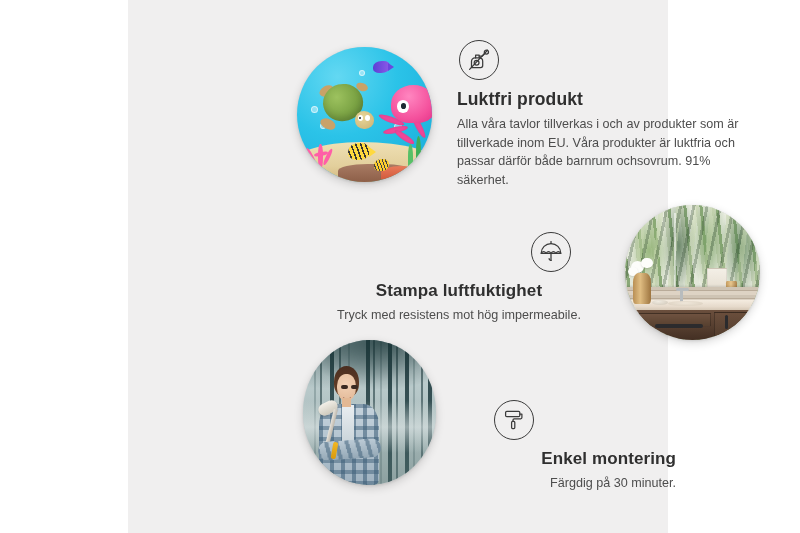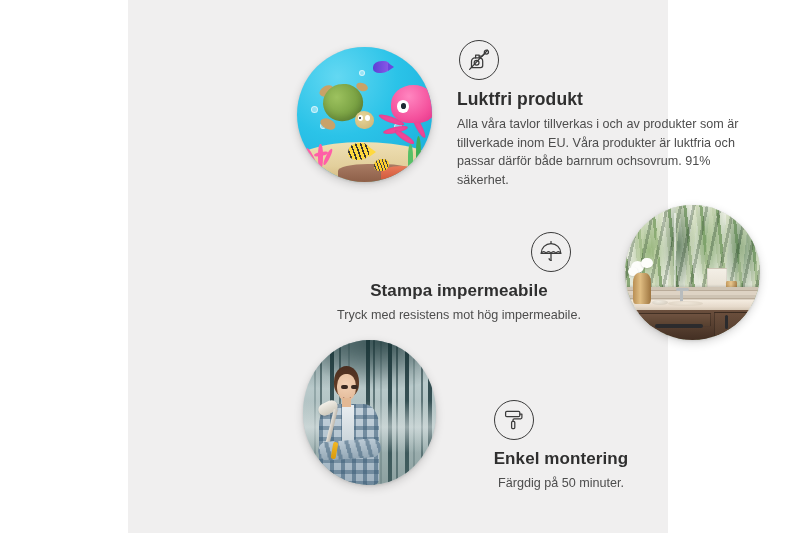--- a/index.html
+++ b/index.html
@@ -383,21 +383,21 @@
   #feature-odourless { left: 329px; top: 40px; width: 302px; }
   #feature-odourless .icon-circle { margin-left: 2px; }
 
   
   #feature-waterproof { left: 200px; top: 232px; width: 262px; text-align:center; }
   #feature-waterproof .icon-circle { margin: 0 auto 0 auto; position:relative; left:92px; }
   #feature-waterproof .feature-title { font-size:17px; }
   #feature-waterproof .feature-body { font-size:12.6px; }
 
   
-  #feature-mounting { left: 318px; top: 400px; width: 230px; text-align:center; }
+  #feature-mounting { left: 318px; top: 400px; width: 230px; text-align:right; }
   #feature-mounting .icon-circle { margin:0 auto; position:relative; left:-47px; }
   #feature-mounting .feature-title { font-size:17px; }
   #feature-mounting .feature-body { font-size:12.6px; }
 </style>
 </head>
 <body>
 
 <div id="stage">
   <div id="panel">
 
@@ -492,21 +492,21 @@
     <div class="feature" id="feature-waterproof">
       <div class="icon-circle">
         <svg width="26" height="26" viewBox="0 0 26 26" fill="none" stroke="#3b3b3b" stroke-width="1.25" stroke-linecap="round" stroke-linejoin="round">
           <path d="M3.2 14.3a9.8 9.8 0 0 1 19.6 0z"></path>
           <path d="M3.2 14.3c1.6-2.2 3.3-2.2 4.9 0 1.6-2.2 3.3-2.2 4.9 0 1.6-2.2 3.3-2.2 4.9 0 1.6-2.2 3.3-2.2 4.9 0"></path>
           <line x1="13" y1="14.3" x2="13" y2="21.4"></line>
           <path d="M13 21.4a1.9 1.9 0 0 1-1.9-1.9"></path>
           <line x1="13" y1="4.5" x2="13" y2="2.6"></line>
         </svg>
       </div>
-      <div class="feature-title">Stampa impermeabile</div>
+      <div class="feature-title">Stampa luftfuktighet</div>
       <div class="feature-body">Tryck med resistens mot hög impermeabile.</div>
     </div>
 
     <div class="photo-circle" id="circle-woman">
       <div class="photo-inner">
         <div class="forest">
           <div class="trees">
             <div class="trunk" style="left:20%"></div>
             <div class="trunk thin" style="left:27%"></div>
             <div class="trunk far" style="left:34%"></div>
@@ -544,17 +544,17 @@
 
     <div class="feature" id="feature-mounting">
       <div class="icon-circle">
         <svg width="26" height="26" viewBox="0 0 26 26" fill="none" stroke="#3b3b3b" stroke-width="1.25" stroke-linecap="round" stroke-linejoin="round">
           <rect x="4.6" y="4.4" width="14.2" height="5.2" rx="1.2"></rect>
           <path d="M18.8 7h2.1v3.6a1.2 1.2 0 0 1-1.2 1.2h-6.5a1.2 1.2 0 0 0-1.2 1.2v1.4"></path>
           <rect x="10.6" y="14.4" width="3.2" height="7.2" rx="1"></rect>
         </svg>
       </div>
       <div class="feature-title">Enkel montering</div>
-      <div class="feature-body">Färgdig på 50 minuter.</div>
+      <div class="feature-body">Färgdig på 30 minuter.</div>
     </div>
 
   </div>
 </div>
 
 </body></html>

